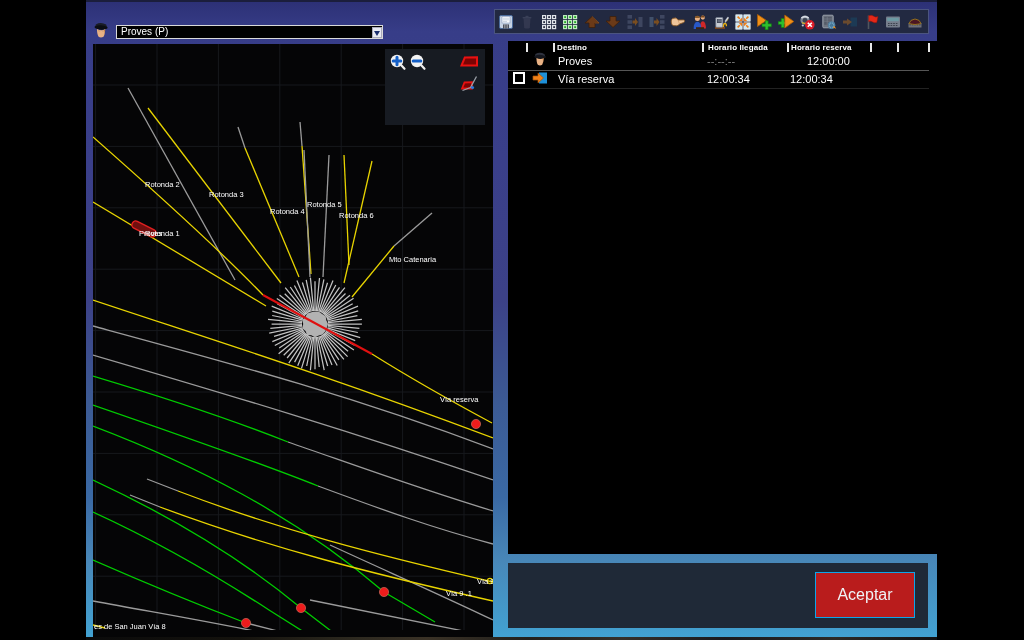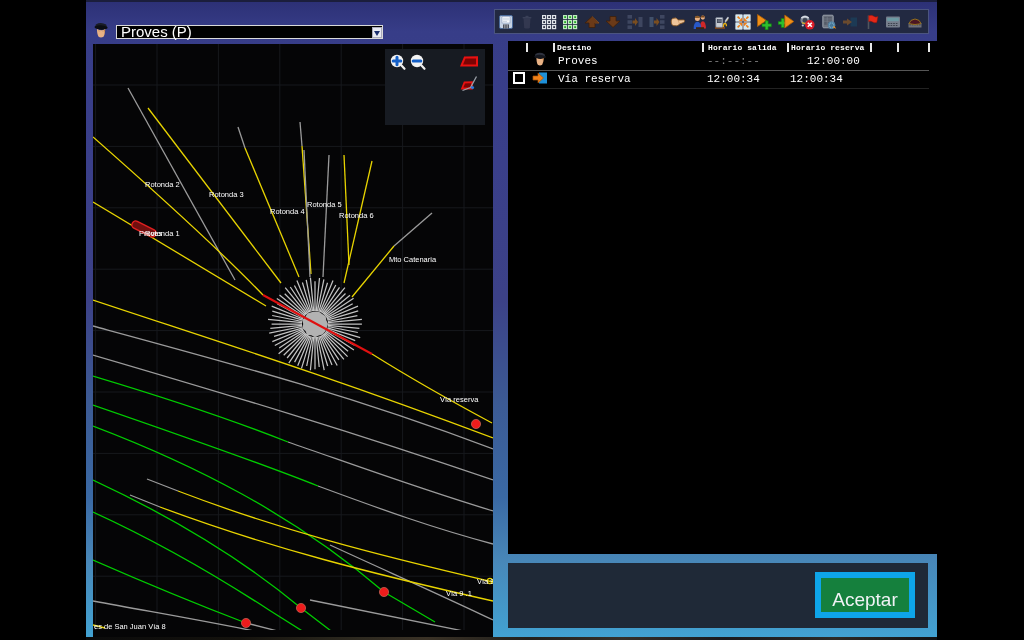--- a/index.html
+++ b/index.html
@@ -1,34 +1,34 @@
 <!DOCTYPE html>
 <html><head>
 <meta charset="utf-8">
 <style>
   html,body{margin:0;padding:0;background:#000;width:1024px;height:640px;overflow:hidden;}
   *{box-sizing:border-box;}
   body{font-family:"Liberation Sans",sans-serif;position:relative;-webkit-font-smoothing:antialiased;}
   #win{position:absolute;left:86px;top:0;width:851px;height:637px;
     background:linear-gradient(180deg,#2c3075 0%,#373d88 5%,#3a3f8a 25%,#3c4187 47%,#3c5a94 63%,#3a69a4 78%,#4887b8 88%,#42a2d2 100%);}
   #topdark{position:absolute;left:86px;top:0;width:851px;height:2px;background:#1b1e3c;}
-  #combo{position:absolute;left:116px;top:25px;width:267px;height:14px;background:#000;border:1px solid #d9d9d9;color:#fff;font-size:15px;line-height:12.5px;padding-left:4px;}
+  #combo{position:absolute;left:116px;top:25px;width:267px;height:14px;background:#000;border:1px solid #d9d9d9;color:#fff;font-size:10px;line-height:12.5px;padding-left:4px;}
   #combobtn{position:absolute;left:372px;top:26.5px;width:10px;height:11px;background:#e8eaf2;border:1px solid #aab;}
   #combobtn:after{content:"";position:absolute;left:1px;top:3px;width:0;height:0;border-left:3.5px solid transparent;border-right:3.5px solid transparent;border-top:5px solid #1c2f6e;}
   #map{position:absolute;left:93px;top:44px;width:400px;height:622px;background:#050506;overflow:hidden;}
   #toolbar{position:absolute;left:494px;top:9px;width:435px;height:25px;background:#222941;border:1px solid #4b5480;}
   .ticon{position:absolute;top:3.5px;}
-  #table{position:absolute;left:508px;top:41px;width:442px;height:513px;background:#000;color:#fff;font-family:Liberation Mono, monospace;}
+  #table{position:absolute;left:508px;top:41px;width:442px;height:513px;background:#000;color:#fff;}
   .htick{position:absolute;top:1.5px;width:2px;height:9px;background:#e8e8e8;}
   .htext{position:absolute;top:1.5px;font-size:8px;font-weight:bold;color:#fff;letter-spacing:0.1px;}
   .rowsep{position:absolute;left:0;width:421px;height:1px;background:#565656;}
   .rtext{position:absolute;font-size:11px;color:#fff;}
   #checkbox{position:absolute;left:5px;top:31px;width:12px;height:12px;background:#000;border:2px solid #fff;}
   #bpanel{position:absolute;left:508px;top:563px;width:420px;height:65px;background:#1f2937;}
-  #acceptbtn{position:absolute;left:307px;top:9px;width:100px;height:46px;background:#15803d;border:6px solid #0ea5e9;color:#f0f2f5;font-size:19px;text-align:center;line-height:44px;}
+  #acceptbtn{position:absolute;left:307px;top:9px;width:100px;height:46px;background:#b91c1c;border:1px solid #0ea5e9;color:#f0f2f5;font-size:16px;text-align:center;line-height:44px;}
   #bstrip{position:absolute;left:86px;top:637px;width:851px;height:3px;background:linear-gradient(90deg,#0a0a0a 0%,#14120d 18%,#2e2a20 32%,#3a3226 40%,#22201c 52%,#35302a 63%,#191a1e 75%,#2c2a26 88%,#101114 100%);}
 </style>
 </head>
 <body>
 <div id="win"></div>
 <div id="topdark"></div>
 
 <svg style="position:absolute;left:93px;top:20px" width="16" height="18" viewBox="0 0 16 18">
   <path d="M2 7.8 L2.8 4.4 Q8 1.6 13.2 4.6 L14.2 8.2 Q8 10.8 2 7.8 Z" fill="#1a1d26"></path>
   <path d="M1.6 6.6 Q8 3.6 14.6 7 L14.2 8.6 Q8 11.2 1.8 8 Z" fill="#0b0d13"></path>
@@ -265,21 +265,21 @@
   </div>
 <div id="table">
   <div class="htick" style="left:18px"></div>
   <div class="htick" style="left:45px"></div>
   <div class="htick" style="left:194px"></div>
   <div class="htick" style="left:279px"></div>
   <div class="htick" style="left:362px"></div>
   <div class="htick" style="left:389px"></div>
   <div class="htick" style="left:419.5px"></div>
   <div class="htext" style="left:49px">Destino</div>
-  <div class="htext" style="left:200px">Horario salida</div>
+  <div class="htext" style="left:200px">Horario llegada</div>
   <div class="htext" style="left:283px">Horario reserva</div>
   <div class="rowsep" style="top:29px"></div>
   <div class="rowsep" style="top:47px;background:#222"></div>
   <div class="rtext" style="left:50px;top:14px">Proves</div>
   <div class="rtext" style="left:199px;top:14px;color:#808080">--:--:--</div>
   <div class="rtext" style="left:299px;top:14px">12:00:00</div>
   <div id="checkbox"></div>
   <div class="rtext" style="left:50px;top:32px">Vía reserva</div>
   <div class="rtext" style="left:199px;top:32px">12:00:34</div>
   <div class="rtext" style="left:282px;top:32px">12:00:34</div>

